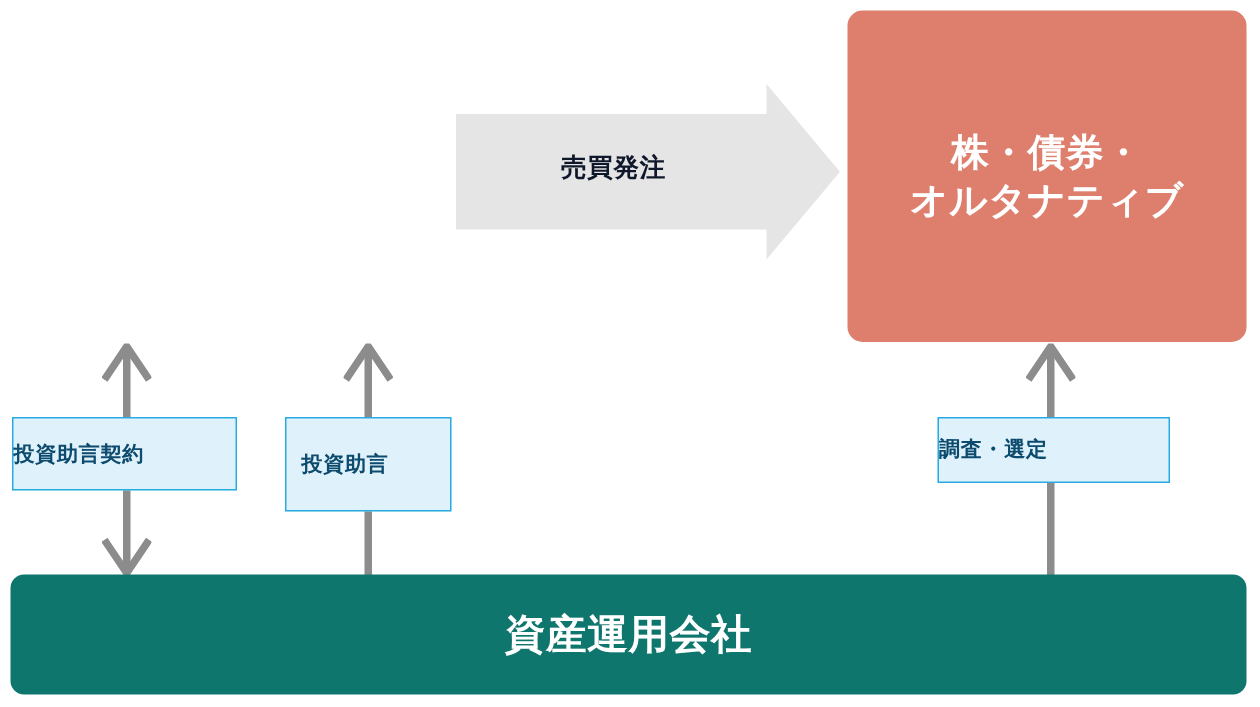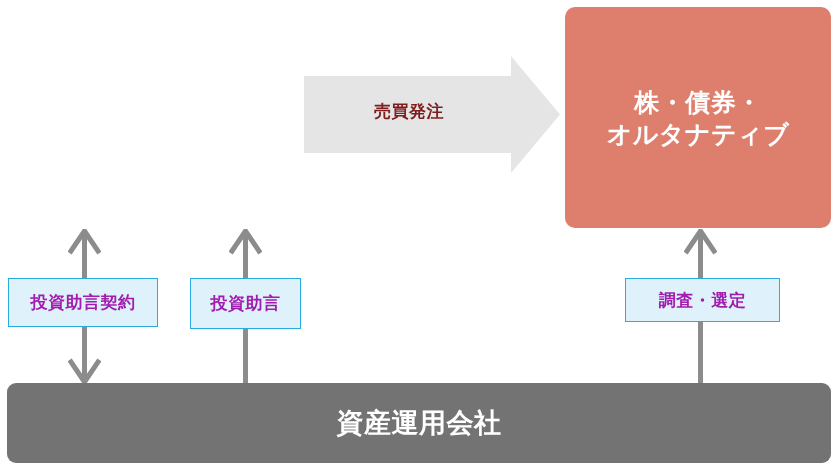--- a/index.html
+++ b/index.html
@@ -55,21 +55,21 @@
 
   #assets-block .block-text {
     white-space: pre-line;
   }
 
   #firm-block {
     left: 7px;
     top: 383px;
     width: 824px;
     height: 80px;
-    background: #737373;
+    background: #0f766e;
     font-size: 27px;
     border-radius: 9px;
   }
 
   
   #order-arrow {
     position: absolute;
     left: 304px;
     top: 54px;
     width: 258px;
@@ -81,21 +81,21 @@
     height: 100%;
   }
   #order-arrow-label {
     position: absolute;
     left: 304px;
     top: 100px;
     width: 210px;
     text-align: center;
     font-size: 17px;
     font-weight: bold;
-    color: #7f1d1d;
+    color: #0f172a;
     letter-spacing: 0.5px;
   }
 
   
   .v-arrow {
     position: absolute;
   }
   .v-arrow svg {
     display: block;
     width: 100%;
@@ -104,32 +104,32 @@
 
   #arrow-advisory-contract { left: 68px;  top: 229px; width: 33px;  height: 155px; }
   #arrow-advisory          { left: 229px; top: 229px; width: 33px;  height: 155px; }
   #arrow-research          { left: 684px; top: 229px; width: 33px;  height: 155px; }
 
   
   .tag {
     position: absolute;
     display: flex;
     align-items: center;
-    justify-content: center;
+    justify-content: flex-start;
     background: #DFF2FB;
     border: 1px solid #29ABE2;
-    color: #a21caf;
-    font-size: 17px;
+    color: #0c4a6e;
+    font-size: 14px;
     font-weight: bold;
     letter-spacing: 0.5px;
     box-sizing: border-box;
   }
 
   #tag-advisory-contract { left: 8px;   top: 278px; width: 150px; height: 49px; }
-  #tag-advisory          { left: 190px; top: 278px; width: 111px; height: 51px; }
+  #tag-advisory          { left: 190px; top: 278px; width: 111px; height: 63px; padding-left: 10px; }
   #tag-research          { left: 625px; top: 278px; width: 155px; height: 44px; }
 </style>
 </head>
 <body>
 
 <div id="canvas">
 
 
   <div id="assets-block" class="block">
     <span class="block-text">株・債券・

